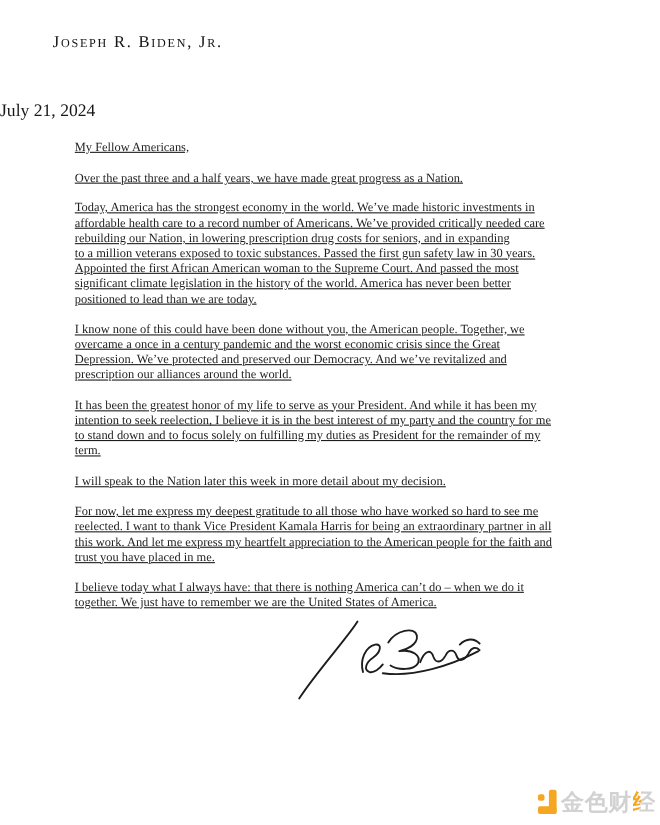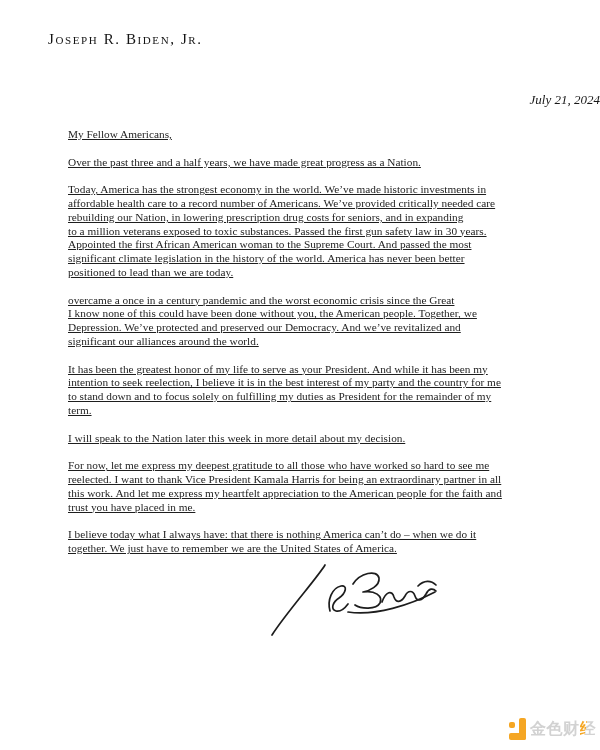--- a/index.html
+++ b/index.html
@@ -14,24 +14,23 @@
   .letterhead{
     position:absolute;top:31px;left:0;width:100%;
     font-variant:small-caps;
     font-size:15px;
     letter-spacing:1.6px;
     color:#141414;
     margin-left:48px;
   }
   .date{
     position:absolute;top:92px;left:0;width:100%;
-    text-align:right;
-    font-size:13px;
+    text-align:left;
+    font-size:16px;
     color:#181818;
-    font-style:italic;
   }
   .letter-body{
     position:absolute;top:128px;left:68px;width:482px;
     font-size:11.3px;
     line-height:13.8px;
   }
   .para{margin:0 0 13.8px 0;}
   .line{white-space:nowrap;text-decoration:underline;}
   .signature{
     position:absolute;left:258px;top:555px;
@@ -45,21 +44,21 @@
     position:absolute;right:4px;bottom:10px;
     display:flex;align-items:center;gap:4px;
   }
   .wm-logo{position:relative;width:17px;height:22px;}
   .wm-logo .dot{position:absolute;left:0;top:4px;width:6px;height:6px;border-radius:2px;}
   .wm-logo .vbar{position:absolute;right:0;top:0;width:7px;height:22px;border-radius:2px;}
   .wm-logo .hbar{position:absolute;left:0;bottom:0;width:17px;height:7px;border-radius:2px;}
   .wm-brand{
     font-family:"DejaVu Sans",sans-serif;
     font-weight:bold;
-    font-size:16px;
+    font-size:21px;
     line-height:22px;
     letter-spacing:0.5px;
     white-space:nowrap;
   }
   .wm-brand .accent{
     -webkit-background-clip:text;
     background-clip:text;
     color:transparent;
   }
 </style>
@@ -81,24 +80,24 @@
         <div class="para">
           <div class="line">Today, America has the strongest economy in the world. We’ve made historic investments in</div>
           <div class="line">affordable health care to a record number of Americans. We’ve provided critically needed care</div>
           <div class="line">rebuilding our Nation, in lowering prescription drug costs for seniors, and in expanding</div>
           <div class="line">to a million veterans exposed to toxic substances. Passed the first gun safety law in 30 years.</div>
           <div class="line">Appointed the first African American woman to the Supreme Court. And passed the most</div>
           <div class="line">significant climate legislation in the history of the world. America has never been better</div>
           <div class="line">positioned to lead than we are today.</div>
         </div>
         <div class="para">
+          <div class="line">I know none of this could have been done without you, the American people. Together, we</div>
           <div class="line">overcame a once in a century pandemic and the worst economic crisis since the Great</div>
-          <div class="line">I know none of this could have been done without you, the American people. Together, we</div>
           <div class="line">Depression. We’ve protected and preserved our Democracy. And we’ve revitalized and</div>
-          <div class="line">significant our alliances around the world.</div>
+          <div class="line">prescription our alliances around the world.</div>
         </div>
         <div class="para">
           <div class="line">It has been the greatest honor of my life to serve as your President. And while it has been my</div>
           <div class="line">intention to seek reelection, I believe it is in the best interest of my party and the country for me</div>
           <div class="line">to stand down and to focus solely on fulfilling my duties as President for the remainder of my</div>
           <div class="line">term.</div>
         </div>
         <div class="para">
           <div class="line">I will speak to the Nation later this week in more detail about my decision.</div>
         </div>

